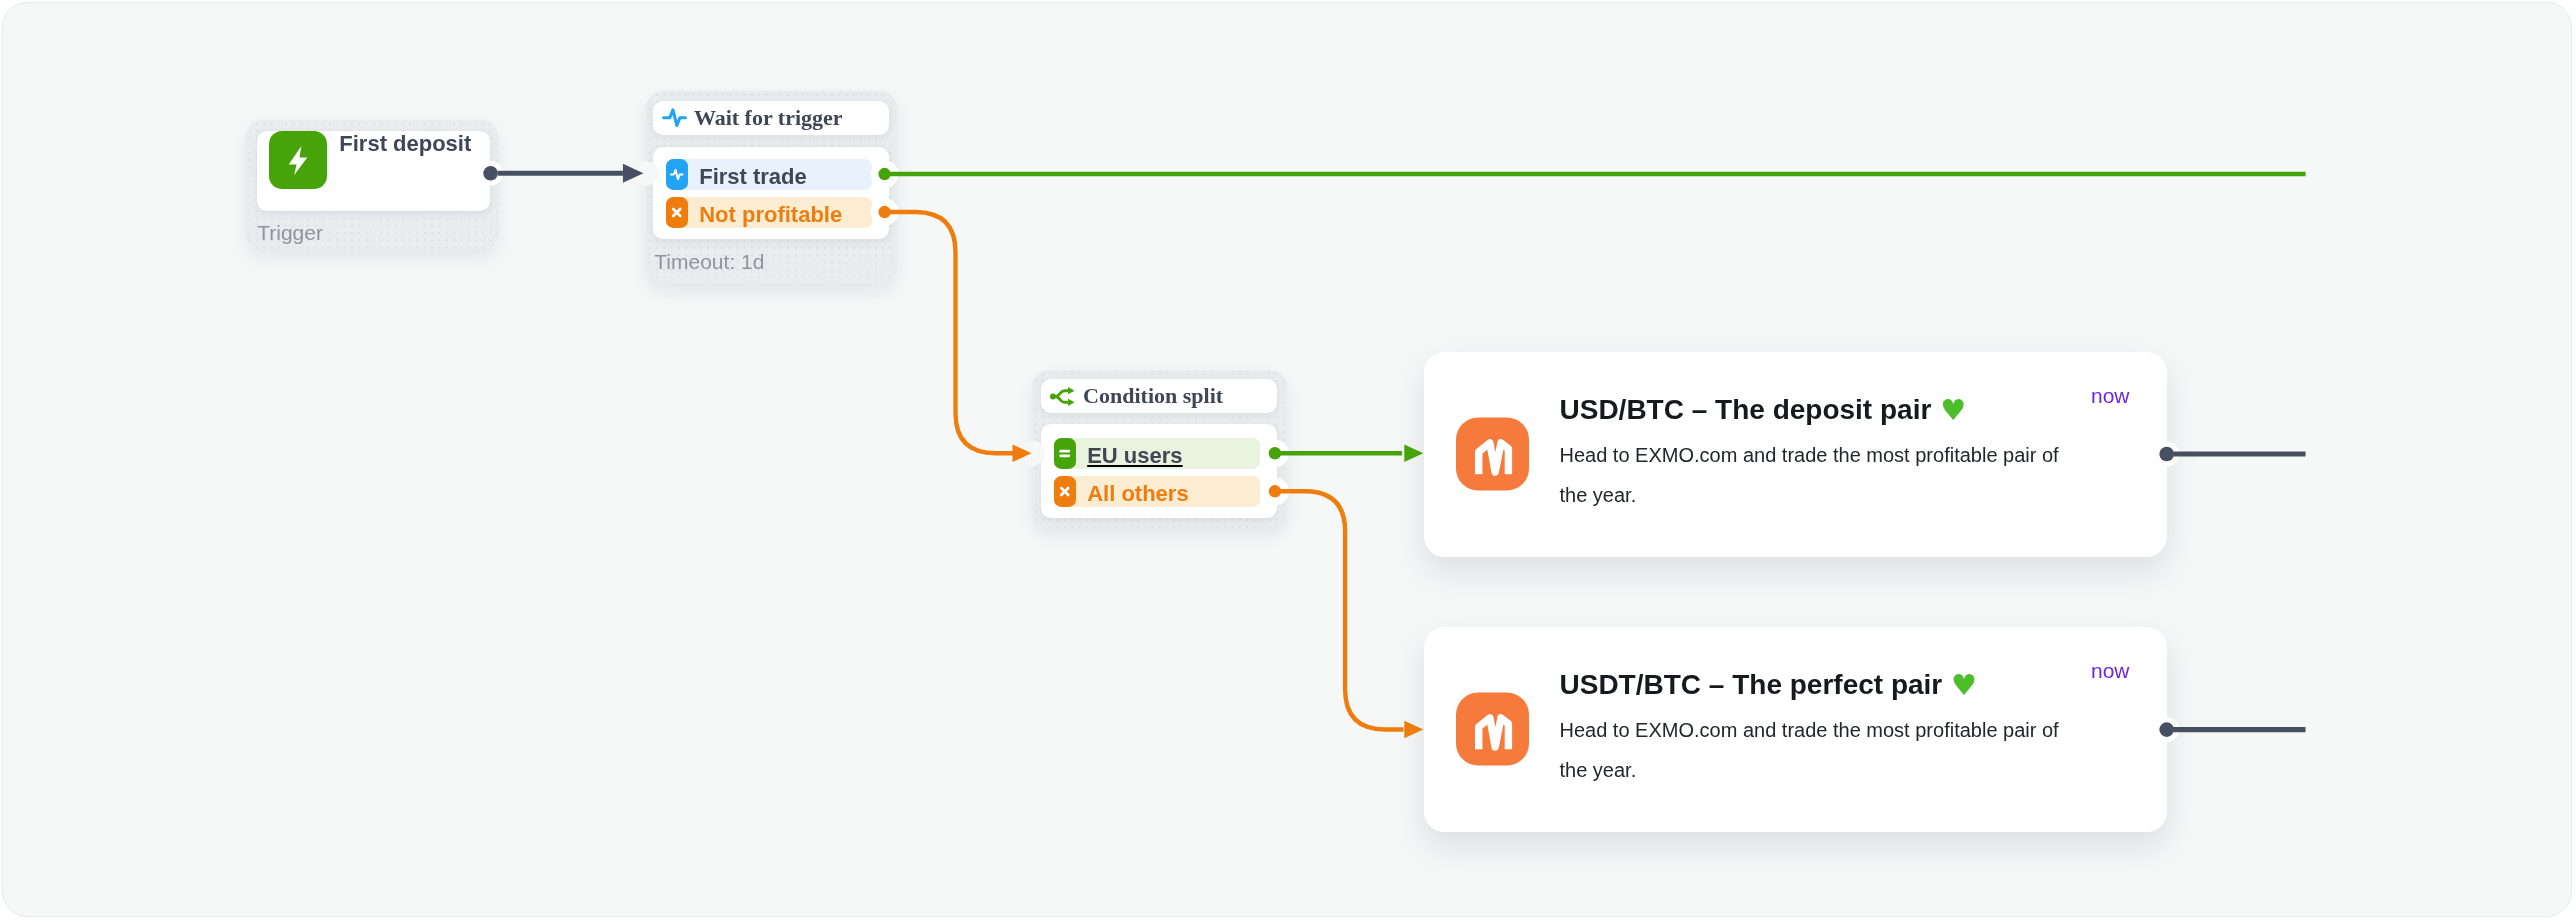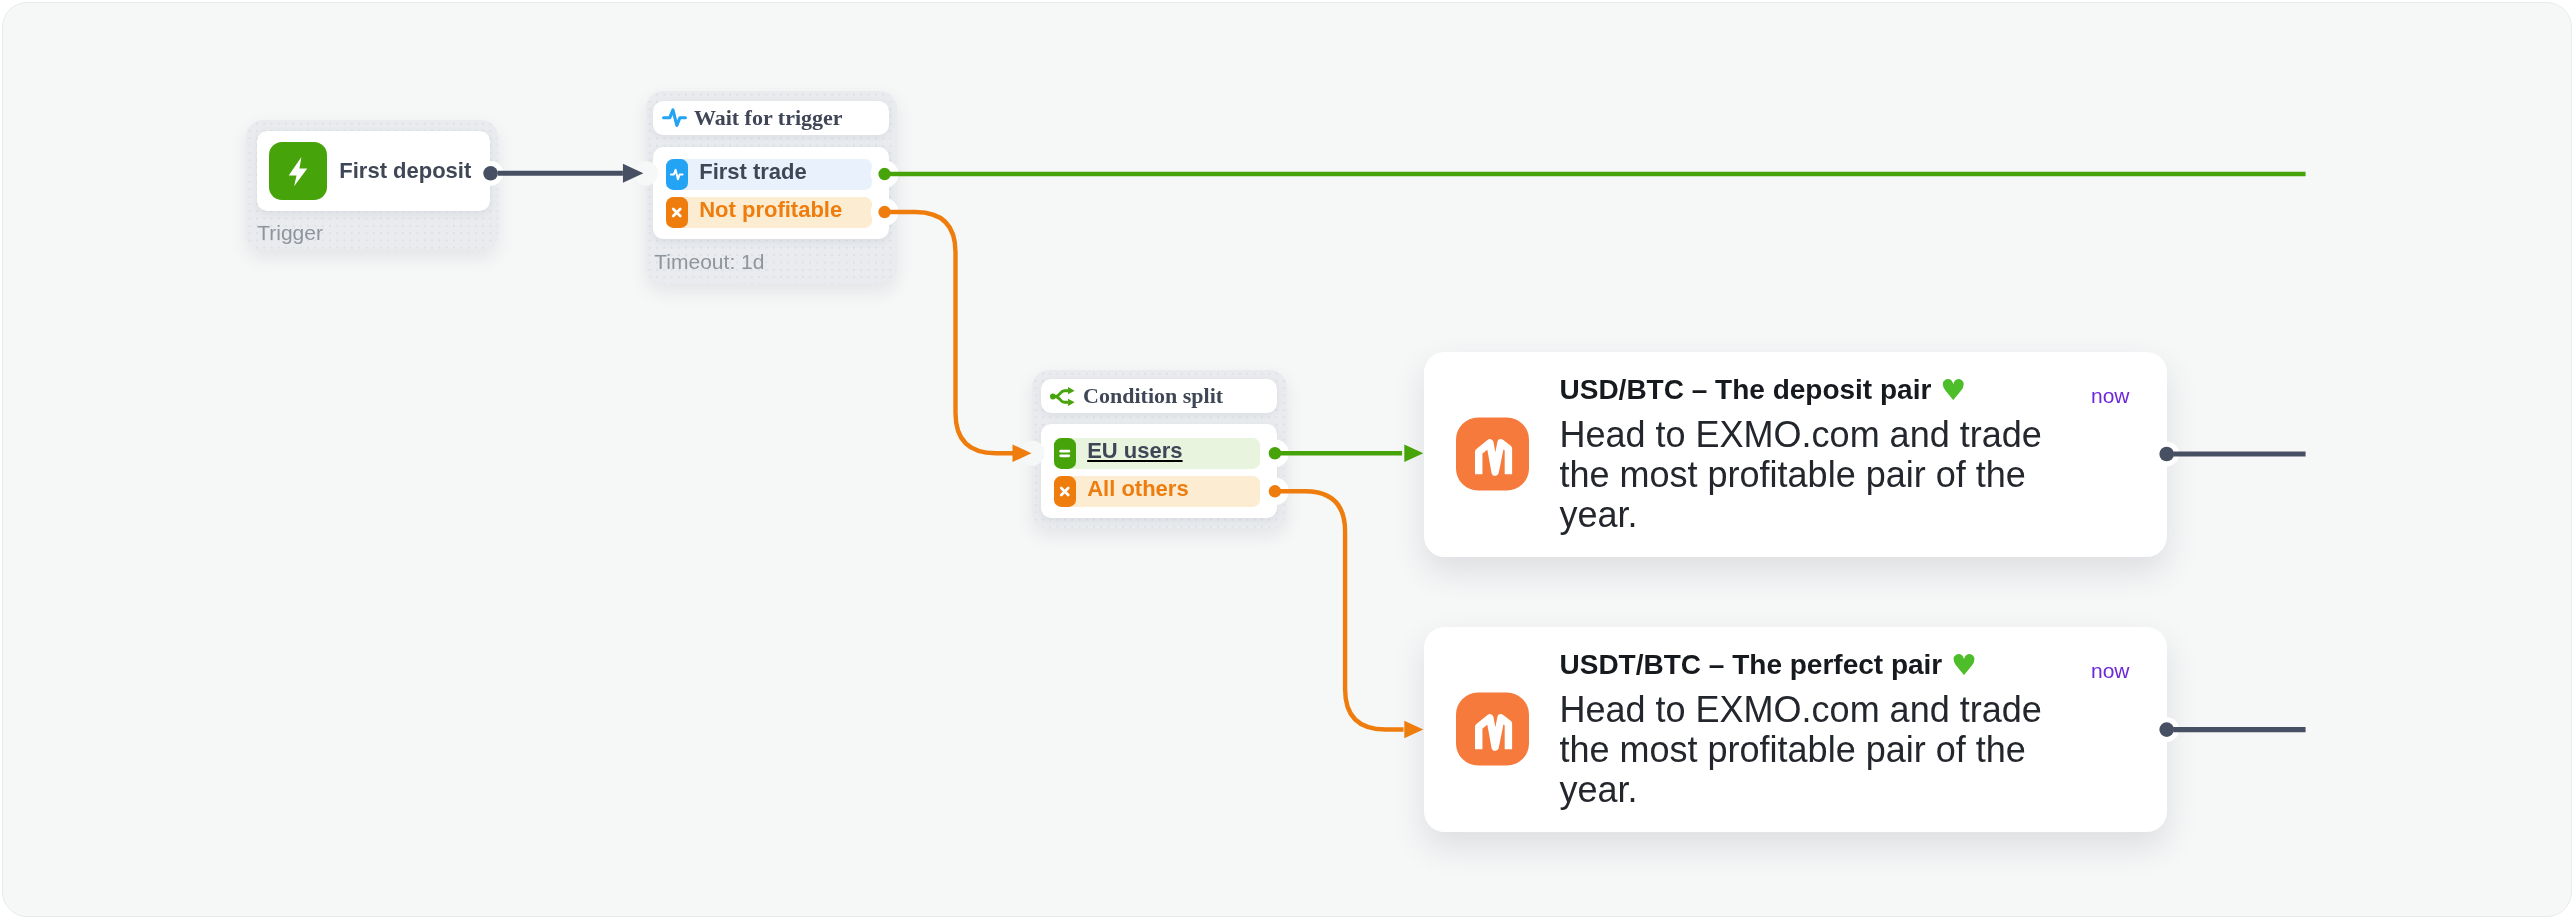--- a/index.html
+++ b/index.html
@@ -21,44 +21,44 @@
     background-size:7.3px 7.3px;
   }
   .panel{
     position:absolute;background:#fff;border-radius:10.2px;
     box-shadow:0 2.2px 7.3px rgba(70,80,100,.08);
   }
   .hdr{display:flex;align-items:center;gap:7.3px;padding:0 8.8px;}
   .hdr-txt{font-size:22px;font-weight:600;color:#3f4656;white-space:nowrap;font-family:Liberation Serif, serif;}
   .caption{position:absolute;font-size:21px;color:#8f959d;white-space:nowrap;}
   
-  .branch{position:absolute;display:flex;align-items:flex-start;border-radius:7.3px;height:31px;width:206px;}
+  .branch{position:absolute;display:flex;align-items:flex-end;border-radius:7.3px;height:31px;width:206px;}
   .branch .chip{width:22px;height:31px;border-radius:7.3px;display:flex;align-items:center;justify-content:center;flex:none;}
   .branch .lbl{margin-left:11.7px;font-size:22px;font-weight:600;white-space:nowrap;}
   .row-blue{background:#e9f2fc;}  .row-orange{background:#fcecd2;}  .row-green{background:#e9f4df;text-decoration:underline;}
   .chip-blue{background:#23a3f3;} .chip-orange{background:#ee7d0e;} .chip-green{background:#47a30a;}
   .lbl-dark{color:#3f4656;} .lbl-orange{color:#ee7d0e;}
   
-  .trigger-inner{display:flex;align-items:center;gap:12.4px;padding:0 12.4px;}
+  .trigger-inner{display:flex;gap:12.4px;padding:0 12.4px;}
   .bolt-box{width:58px;height:58px;border-radius:13px;background:#47a30a;display:flex;align-items:center;justify-content:center;flex:none;}
   .trigger-lbl{font-size:22px;font-weight:600;color:#3f4656;white-space:nowrap;}
   
   .msg-card{
     position:absolute;left:1421px;width:743px;height:205px;background:#fff;
     border-radius:20.5px;box-shadow:0 14.6px 32px rgba(70,80,100,.14);
   }
   .msg-logo{
     position:absolute;left:32px;top:50%;transform:translateY(-50%);
     width:73px;height:73px;border-radius:22px;background:#f57a3c;
     display:flex;align-items:center;justify-content:center;
   }
   .msg-content{position:absolute;left:136px;top:50%;transform:translateY(-50%);}
   .msg-title{font-size:28px;font-weight:700;color:#16191e;white-space:nowrap;display:flex;align-items:center;gap:8.8px;}
   .msg-heart{color:#4dbd2a;font-size:29px;line-height:1;font-family:"DejaVu Sans",sans-serif;}
-  .msg-body{margin-top:8.8px;font-size:36px;line-height:40px;color:#23262c;max-width:512px;}
+  .msg-body{margin-top:8.8px;font-size:20px;line-height:40px;color:#23262c;max-width:512px;}
   .msg-now{position:absolute;top:32px;right:37px;font-size:21px;color:#6d28d9;text-align:right;}
   
   .overlay{position:absolute;left:0;top:0;width:2576px;height:921px;pointer-events:none;}
 </style>
 </head>
 <body>
 
 <div class="canvas">
 
   <div class="node" style="left:243px;top:117px;width:252px;height:130px;">

